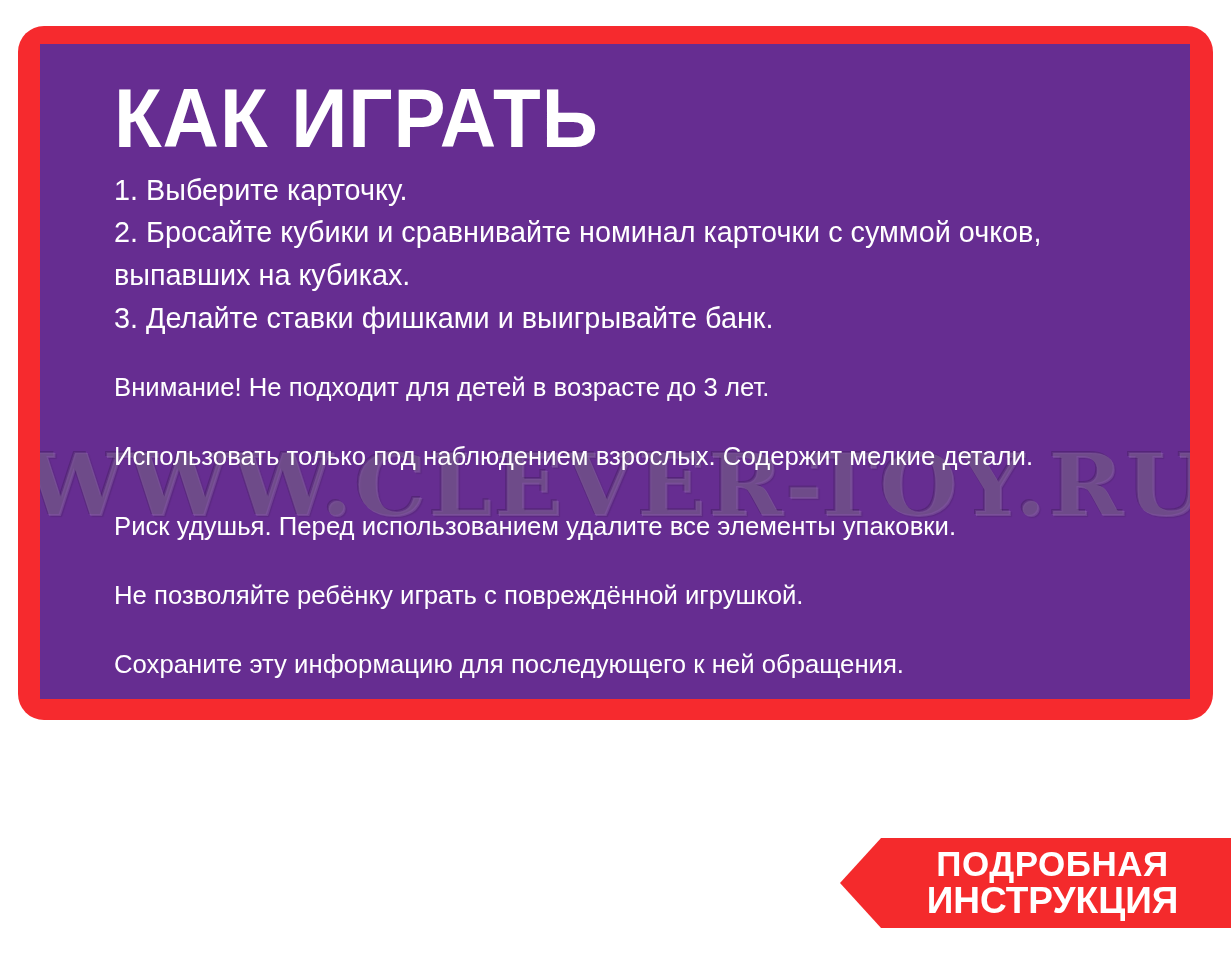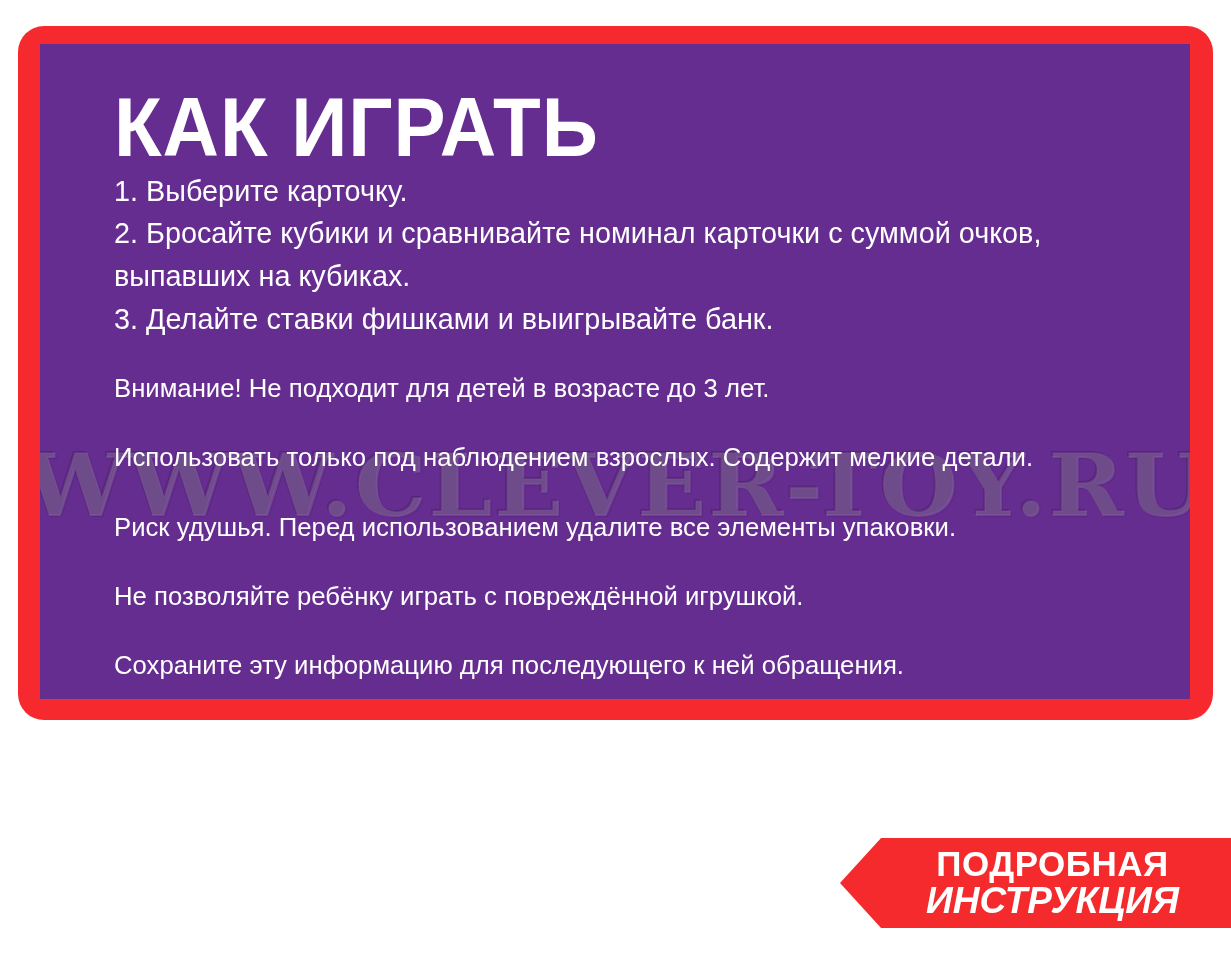--- a/index.html
+++ b/index.html
@@ -60,40 +60,40 @@
     pointer-events: none;
     user-select: none;
     transform: scaleX(1.05);
     transform-origin: center;
   }
 
   
   #panel-content {
     position: absolute;
     left: 74px;
-    top: 12px;
+    top: 3px;
     right: 30px;
   }
 
   #page-title {
     margin: 0;
     padding-top: 32px;
     color: #ffffff;
     font-family: "Liberation Sans Narrow", "Liberation Sans", "DejaVu Sans Condensed", sans-serif;
     font-weight: bold;
     font-size: 84px;
     line-height: 0.95;
     letter-spacing: 1px;
     transform: scaleX(0.93);
     transform-origin: left center;
     white-space: nowrap;
   }
 
   #steps-list {
-    margin: 2px 0 0 0;
+    margin: 10px 0 0 0;
     padding: 0;
     list-style: none;
   }
   .step-item {
     color: #ffffff;
     font-size: 30px;
     line-height: 1.42;
     font-weight: 400;
     transform: scaleX(0.96);
     transform-origin: left center;
@@ -135,21 +135,20 @@
     font-weight: bold;
     font-size: 35px;
     line-height: 1.02;
     letter-spacing: 0.5px;
     white-space: nowrap;
     text-align: center;
   }
   .badge-line.line-2 {
     font-size: 37px;
     letter-spacing: 0px;
-    font-style: italic;
   }
 </style>
 </head>
 <body style="background: rgb(255, 255, 255);">
 
 <div id="instruction-panel" style="background: rgb(246, 42, 46);">
   <div id="panel-inner" style="background: rgb(102, 45, 145);">
 
     <div id="watermark">WWW.CLEVER-TOY.RU</div>
 

